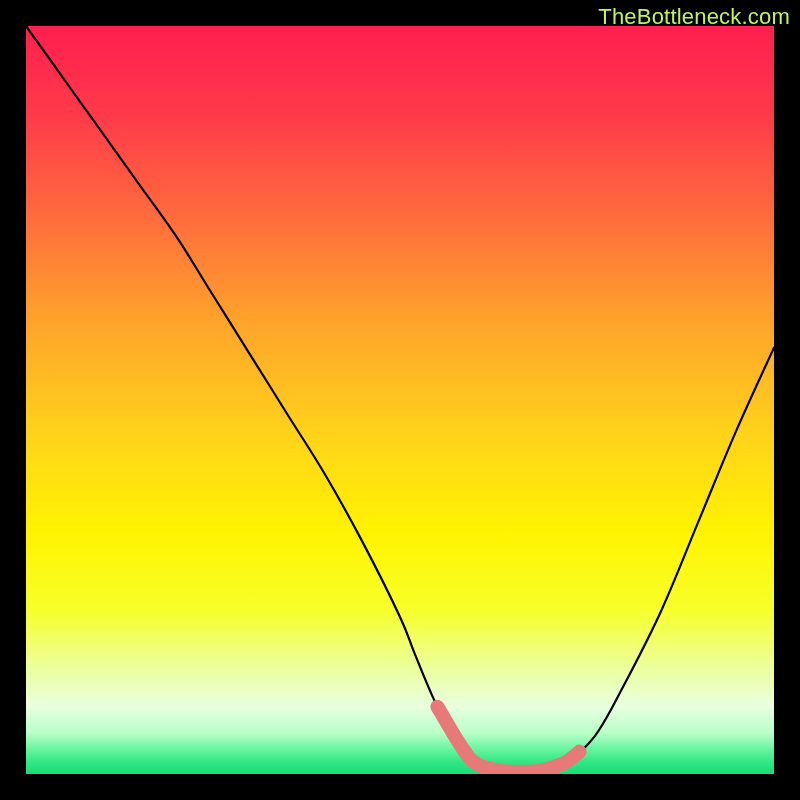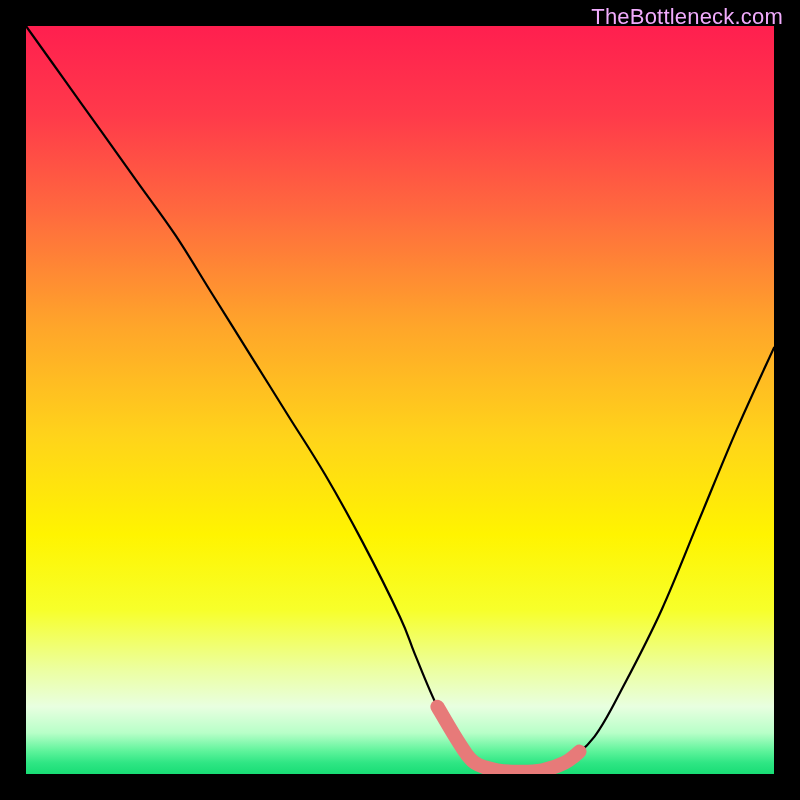--- a/index.html
+++ b/index.html
@@ -24,22 +24,22 @@
     height: 748px;
     overflow: hidden;
   }
   .gradient {
     position: absolute;
     inset: 0;
   }
   .watermark {
     position: absolute;
     top: 4px;
-    right: 17px;
-    color: #f0abfc;
+    right: 10px;
+    color: #bef264;
     font-size: 22px;
     font-weight: 500;
     letter-spacing: 0.2px;
     user-select: none;
   }
   svg.curve {
     position: absolute;
     inset: 0;
   }
 </style>

